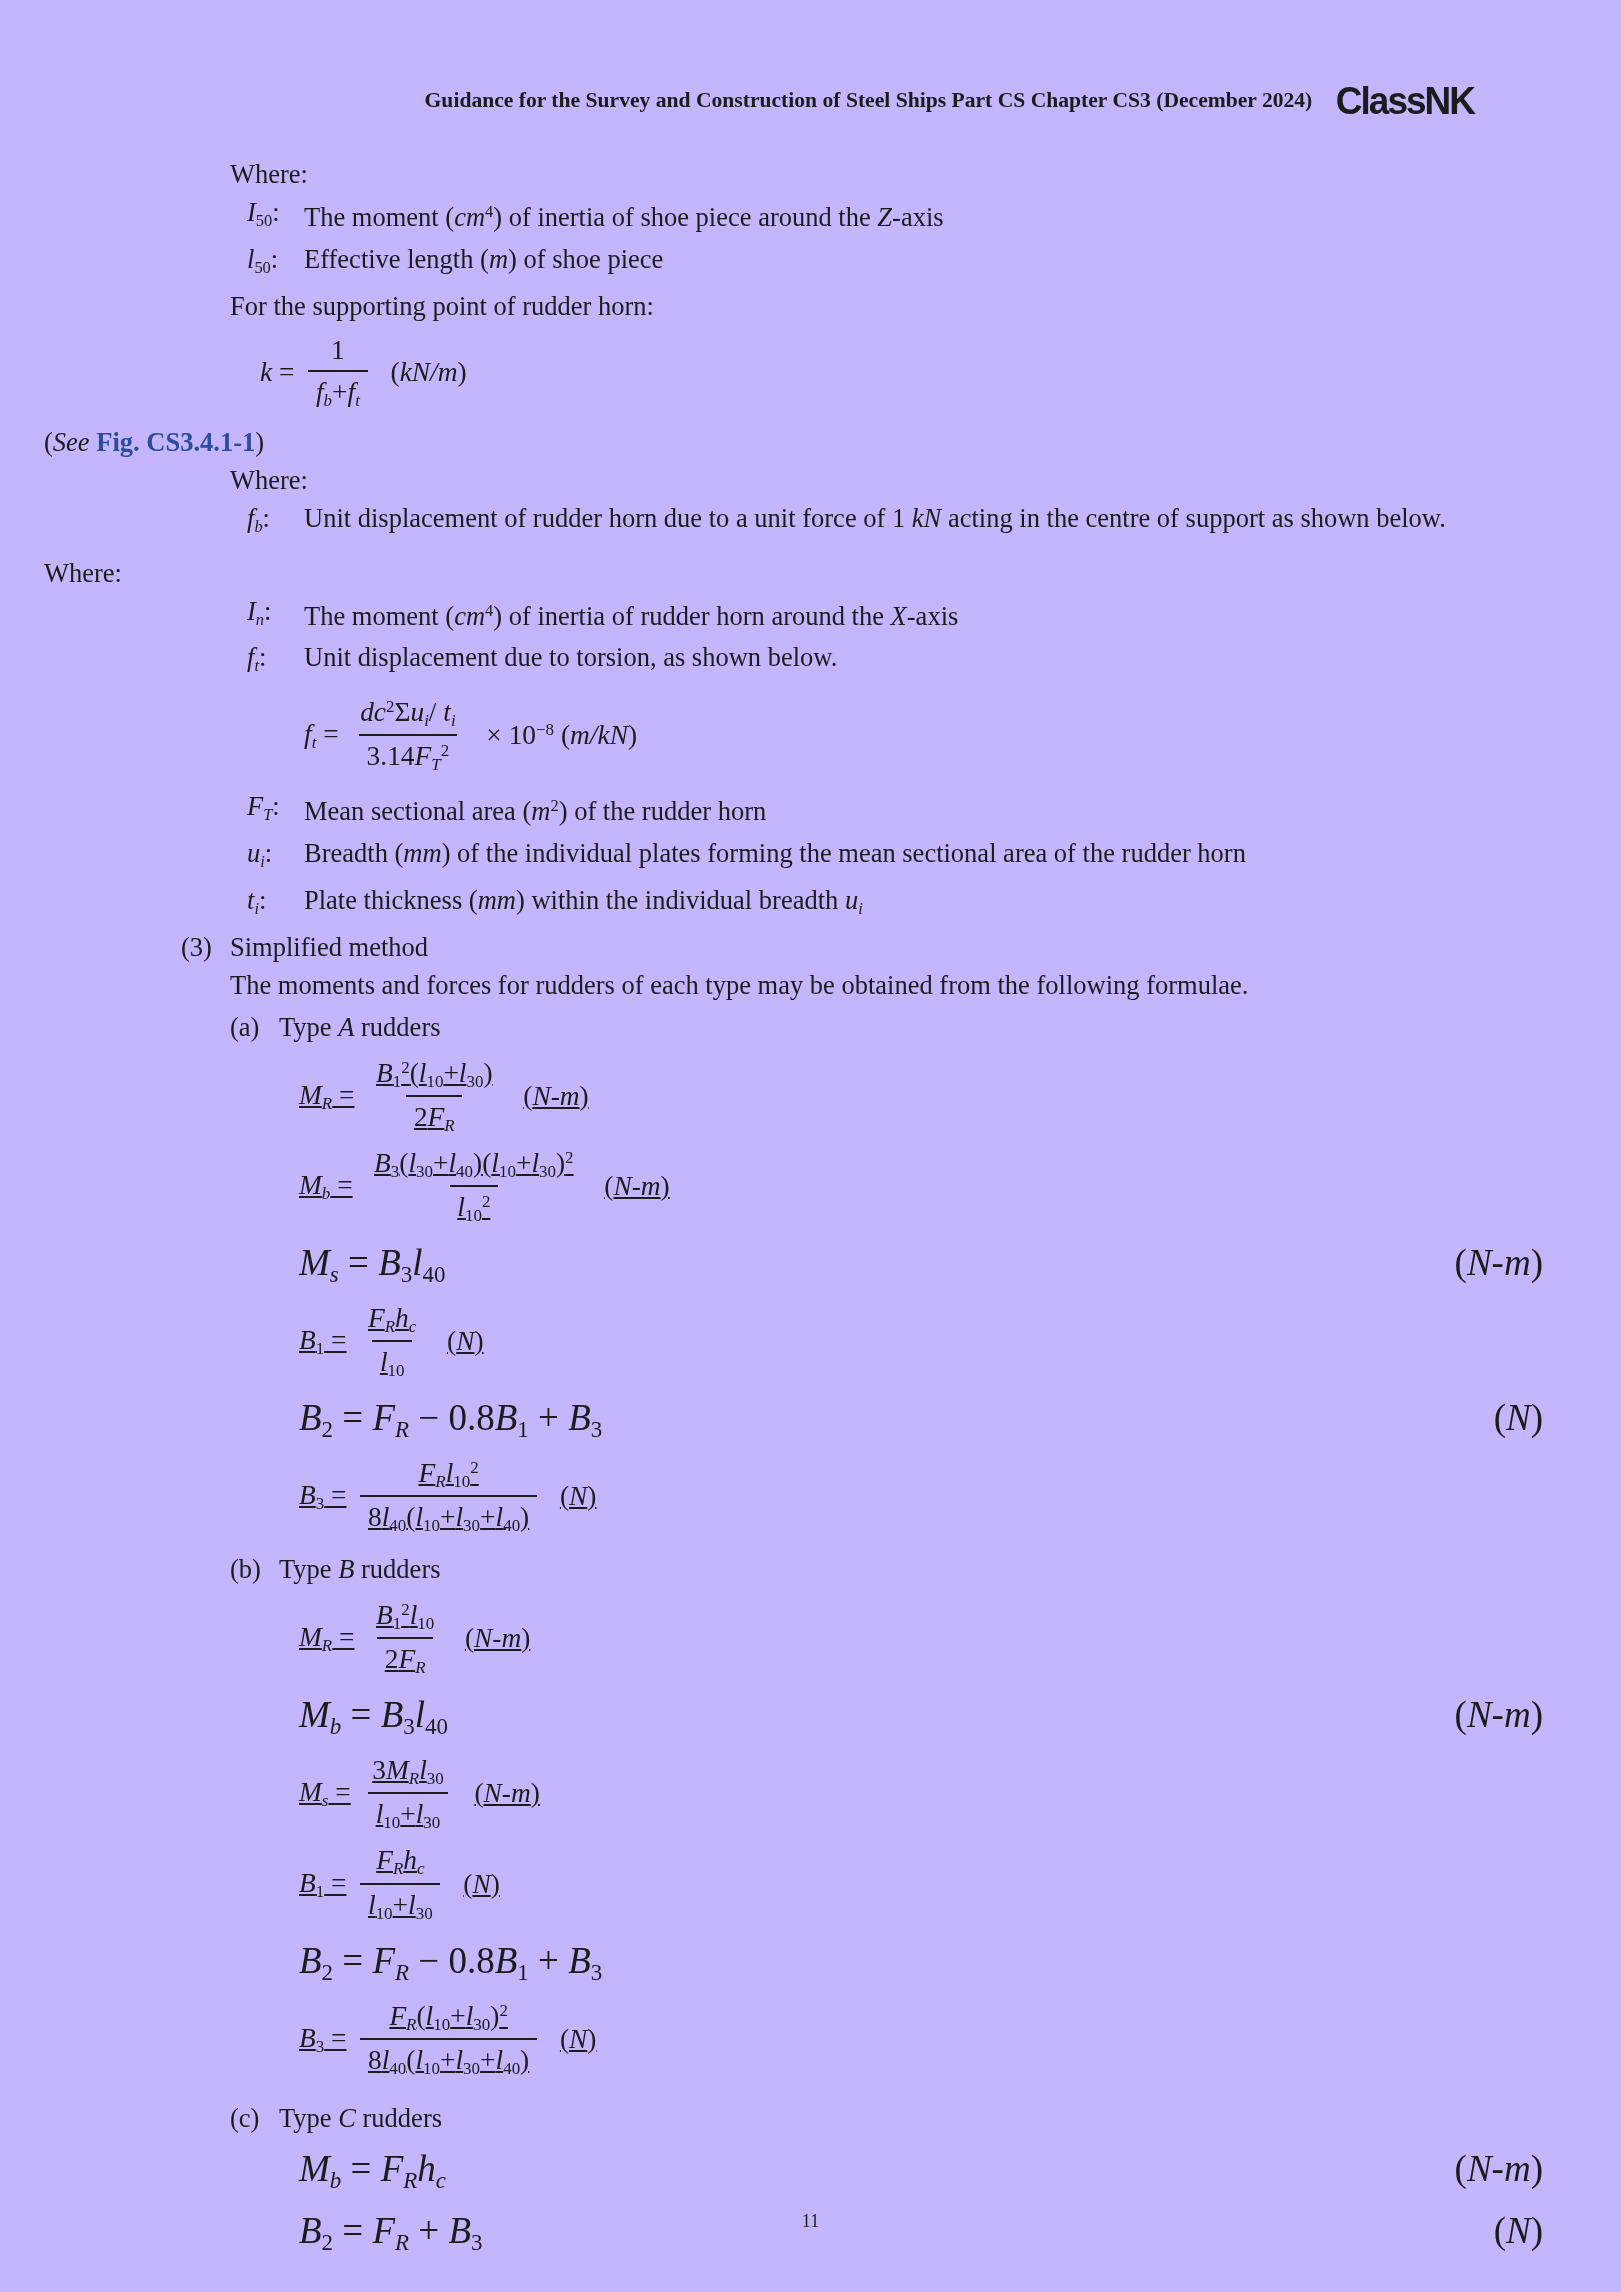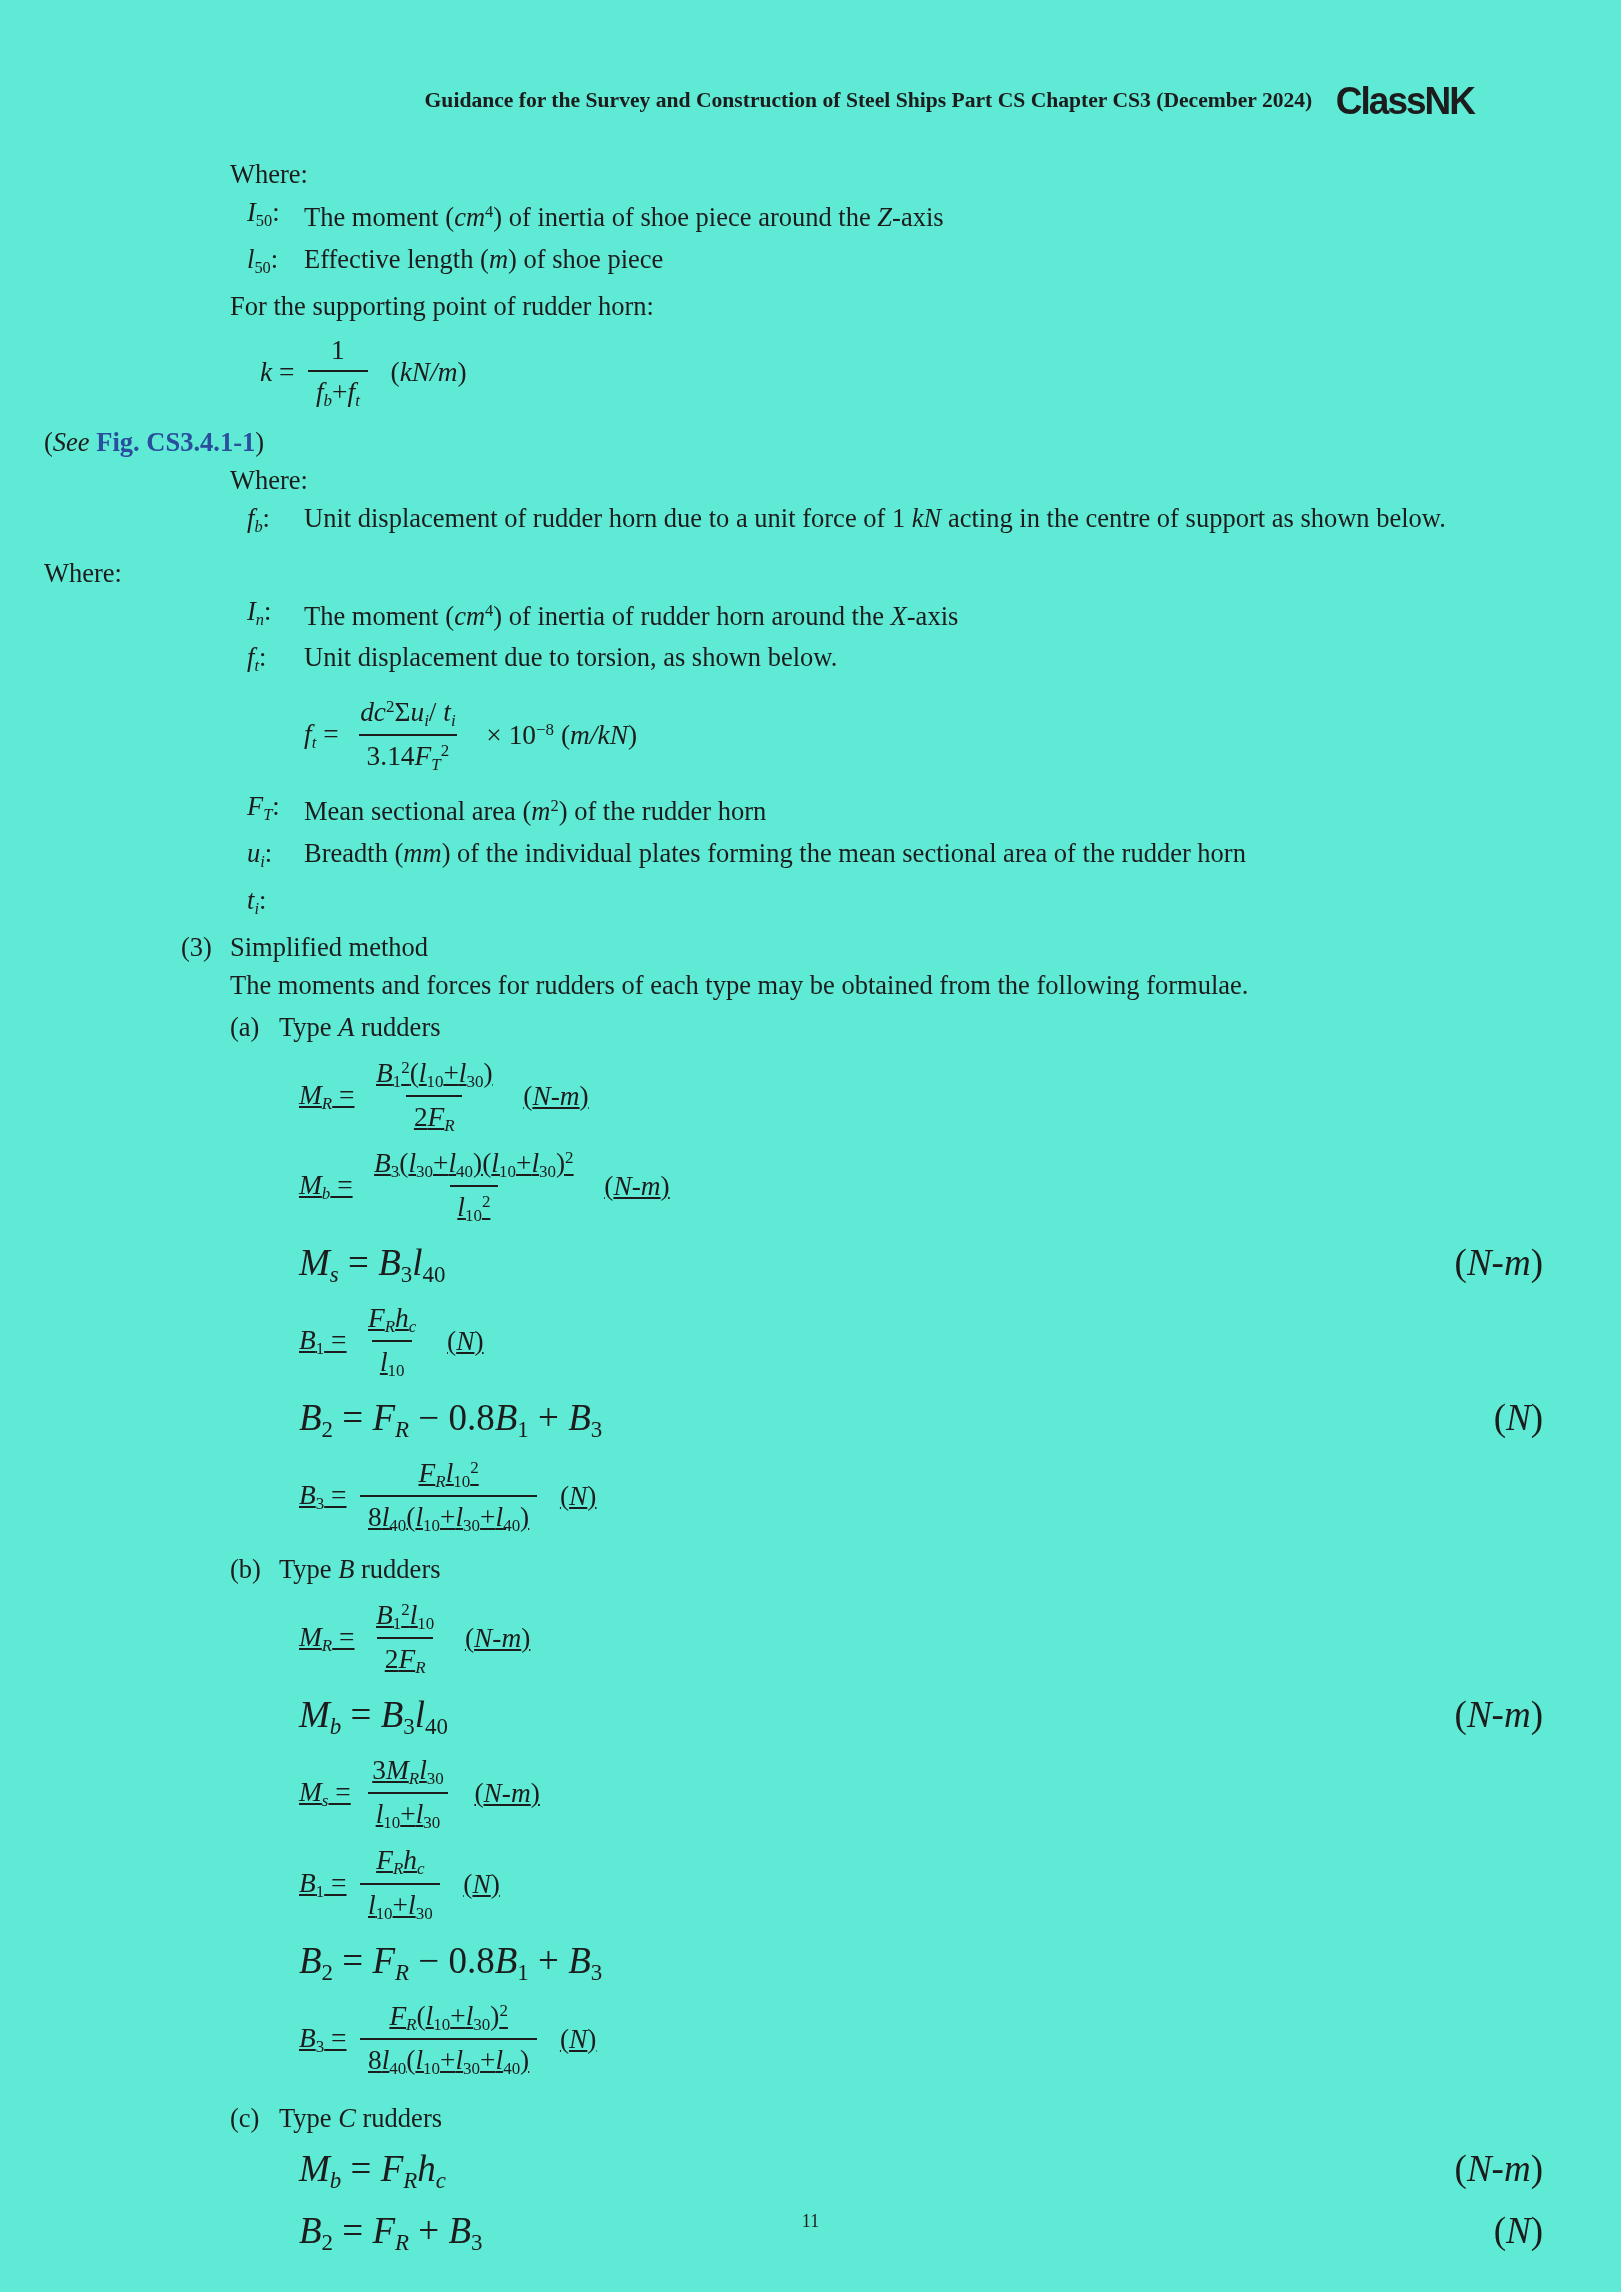--- a/index.html
+++ b/index.html
@@ -1,19 +1,19 @@
 <!DOCTYPE html>
 <html><head>
 <meta charset="utf-8">
 <style>
   html,body{margin:0;padding:0;background:#e8e8e8;}
   .page{
     position:relative;
     width:1621px;height:2293px;
-    background:#5eead4;
+    background:#c4b5fd;
     font-family:"Liberation Serif", serif;
     color:#1c1c1c;
     overflow:hidden;
   }
   
   .header{
     position:absolute;top:82px;left:0;right:147px;
     display:flex;justify-content:flex-end;align-items:center;gap:23.5px;
   }
   .header-title{font-weight:bold;font-size:21.6px;white-space:nowrap;}
@@ -128,20 +128,21 @@
     <div class="def">
       <span class="sym"><i>F</i><sub><i>T</i></sub>:</span>
       <span class="desc">Mean sectional  area (<i>m</i><sup>2</sup>) of the rudder horn</span>
     </div>
     <div class="def">
       <span class="sym"><i>u</i><sub><i>i</i></sub>:</span>
       <span class="desc">Breadth (<i>mm</i>) of the individual  plates  forming the mean sectional  area of the rudder  horn</span>
     </div>
     <div class="def">
       <span class="sym"><i>t</i><sub><i>i</i></sub>:</span>
+      <span class="desc">Plate thickness  (<i>mm</i>) within the individual  breadth <i>u</i><sub><i>i</i></sub></span>
     </div>
 
     <div class="sec">
       <span class="marker">(3)</span>
       <span>Simplified  method</span>
     </div>
     <div class="t0">The moments  and forces for rudders of each type may be obtained  from the following  formulae.</div>
 
     <div class="item">
       <span class="marker">(a)</span>

